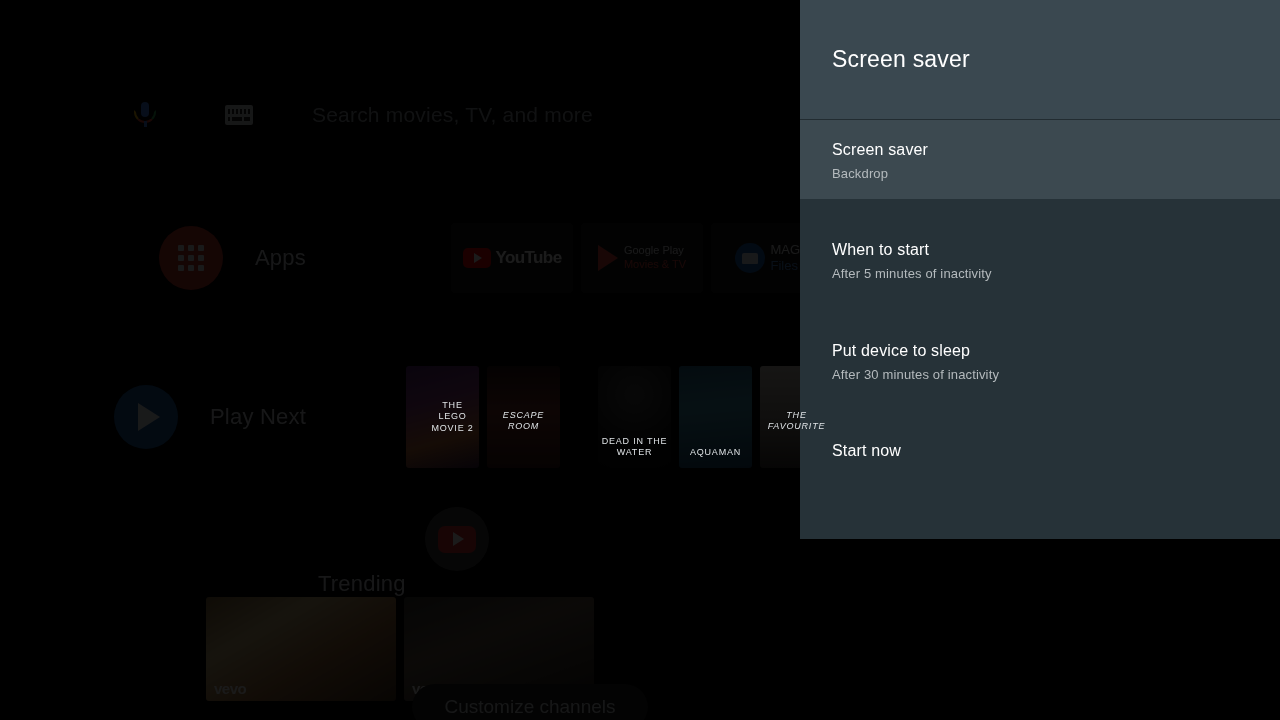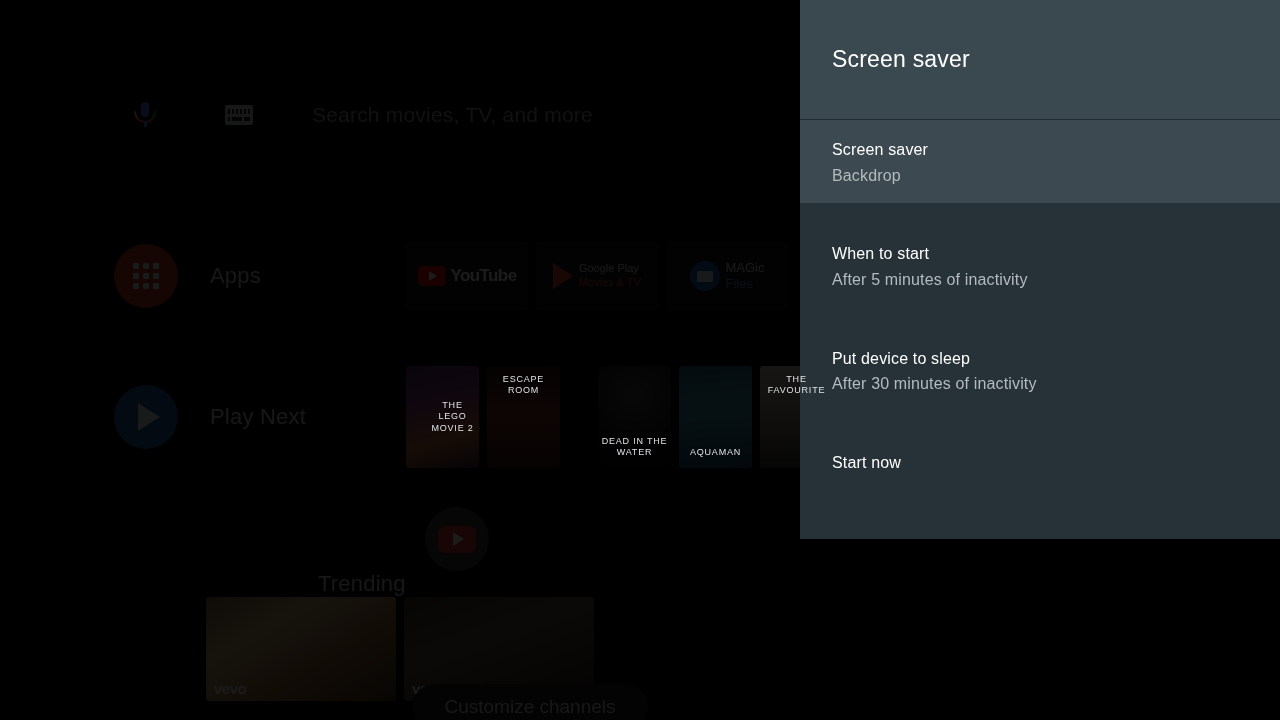--- a/index.html
+++ b/index.html
@@ -54,21 +54,21 @@
     content:""; position:absolute; left:3px; top:12px; right:3px; height:4px;
     background:
       linear-gradient(to right,#2a2a2a 0 2px,transparent 2px 4px,#2a2a2a 4px 14px,transparent 14px 16px,#2a2a2a 16px 18px);
   }
   .search-placeholder {
     margin-left:59px; font-size:21px; color:#9aa0a6; letter-spacing:.2px;
   }
 
   
   .row { position:absolute; left:0; width:800px; height:120px; display:flex; align-items:center; }
-  .row-apps    { top:216px; }
+  .row-apps    { top:198px;padding-left:45px; }
   .row-next    { top:357px; }
   .row-trend   { top:507px;flex-direction:column; }
 
   .row-icon {
     margin-left:114px;
     width:64px; height:64px; border-radius:50%;
     display:flex; align-items:center; justify-content:center;
     flex:0 0 auto;
   }
   .icon-apps    { background:#c5372c; }
@@ -148,21 +148,21 @@
     width:73px; height:102px; border-radius:3px; flex:0 0 auto;
     position:relative; overflow:hidden;
     display:flex; align-items:flex-end; justify-content:center;
   }
   .poster .ptitle {
     position:relative; z-index:2;
     font-size:9px; color:#dfe3e6; letter-spacing:.8px;
     text-align:center; padding:0 3px 10px; line-height:1.25;
     text-transform:uppercase;
   }
-  .poster.p-top { align-items:flex-start; }
+  .poster.p-top { align-items:center;font-style:italic; }
   .poster.p-top .ptitle { padding:8px 3px 0; }
   .poster.p-mid { align-items:center; }
   .poster.p-mid .ptitle { padding:0 3px; }
 
   .pb1 { background:linear-gradient(165deg,#5a2a7a 0%,#8e3f86 35%,#c9713f 70%,#3e2040 100%);padding-left:20px; }
   .pb2 { background:linear-gradient(180deg,#2a1412 0%,#7a332a 45%,#3b1a16 100%); }
   .pb3 { background:radial-gradient(circle at 50% 28%,#4a4a4a 0%,#161616 62%,#070707 100%);margin-left:30px; }
   .pb4 { background:linear-gradient(175deg,#2a6a8f 0%,#3f9ab5 40%,#1d4f74 100%); }
   .pb5 { background:linear-gradient(180deg,#cfc7bd 0%,#8e857c 55%,#3d3934 100%); }
 
@@ -215,21 +215,21 @@
     margin-bottom:21px;
   }
   .p-item.selected { background:#3c4950; margin-bottom:0; }
   .p-item.after-selected { margin-top:21px; }
 
   .p-title {
     font-size:16px; color:#ffffff; letter-spacing:.15px; line-height:1.35;
   }
   .p-sub {
     margin-top:5px;
-    font-size:16px; color:#b4babd; letter-spacing:.15px; line-height:1.3;
+    font-size:13px; color:#b4babd; letter-spacing:.15px; line-height:1.3;
   }
 </style>
 </head>
 <body>
 
 <div id="screen">
 
   <div id="home">
 
     <div class="search-row">

